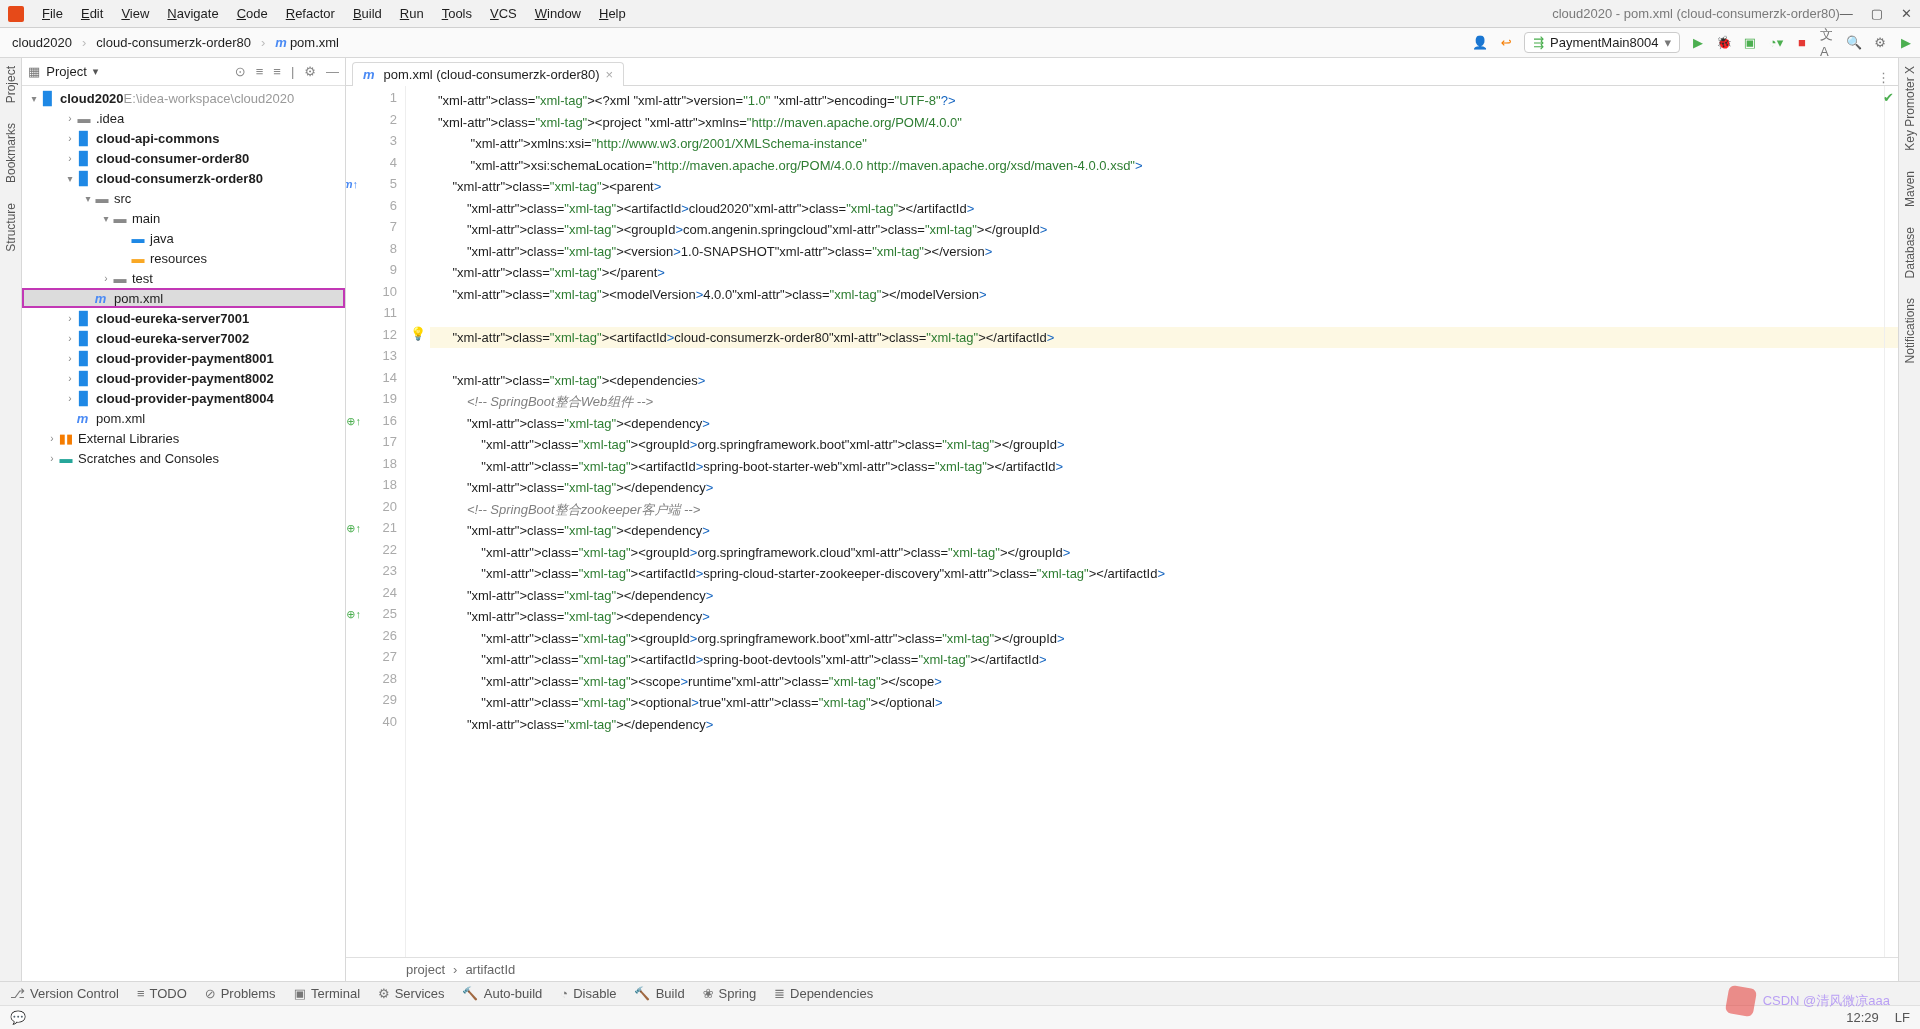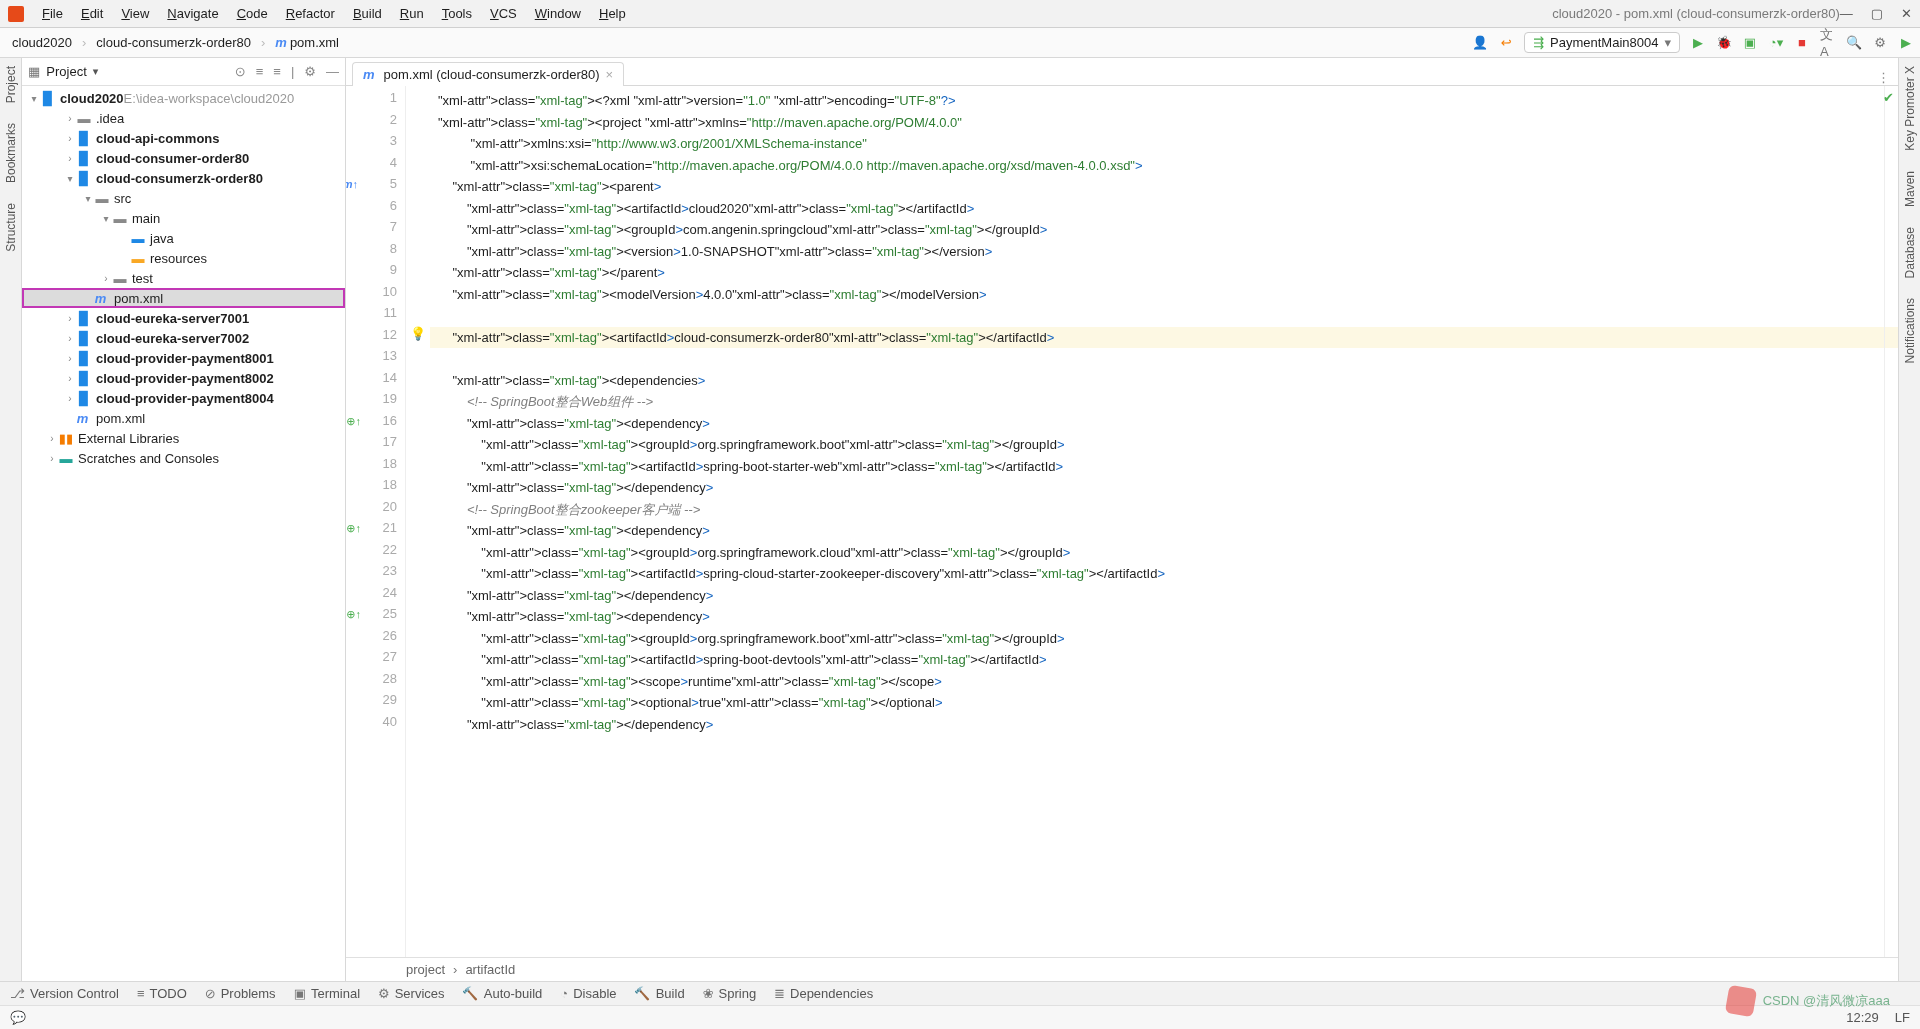--- a/index.html
+++ b/index.html
@@ -79,21 +79,21 @@
 
 
 .bottom-tools { position:absolute; bottom:24px; left:0; right:0; height:24px; background:#f2f2f2; border-top:1px solid #d8d8d8; display:flex; align-items:center; padding:0 10px; gap:18px; color:#555; }
 .bottom-tools .tool-item { display:flex; align-items:center; gap:5px; }
 
 
 .statusbar { position:absolute; bottom:0; left:0; right:0; height:24px; background:#f7f7f7; border-top:1px solid #e0e0e0; display:flex; align-items:center; padding:0 10px; color:#555; }
 .statusbar .st-right { margin-left:auto; display:flex; gap:16px; align-items:center; }
 
 
-.watermark { position:absolute; right:30px; bottom:14px; color:#15803d; opacity:.55; font-size:15px; display:flex; align-items:center; gap:8px; pointer-events:none; }
+.watermark { position:absolute; right:30px; bottom:14px; color:#8b5cf6; opacity:.55; font-size:15px; display:flex; align-items:center; gap:8px; pointer-events:none; }
 .wm-logo { width:28px; height:28px; background:#e53935; border-radius:6px; transform:rotate(10deg); }
 </style>
 </head>
 <body>
 
 <div class="titlebar">
   <div class="app-icon"></div>
   <div class="menubar" id="menubar">
       <span><u>F</u>ile</span>
       <span><u>E</u>dit</span>

